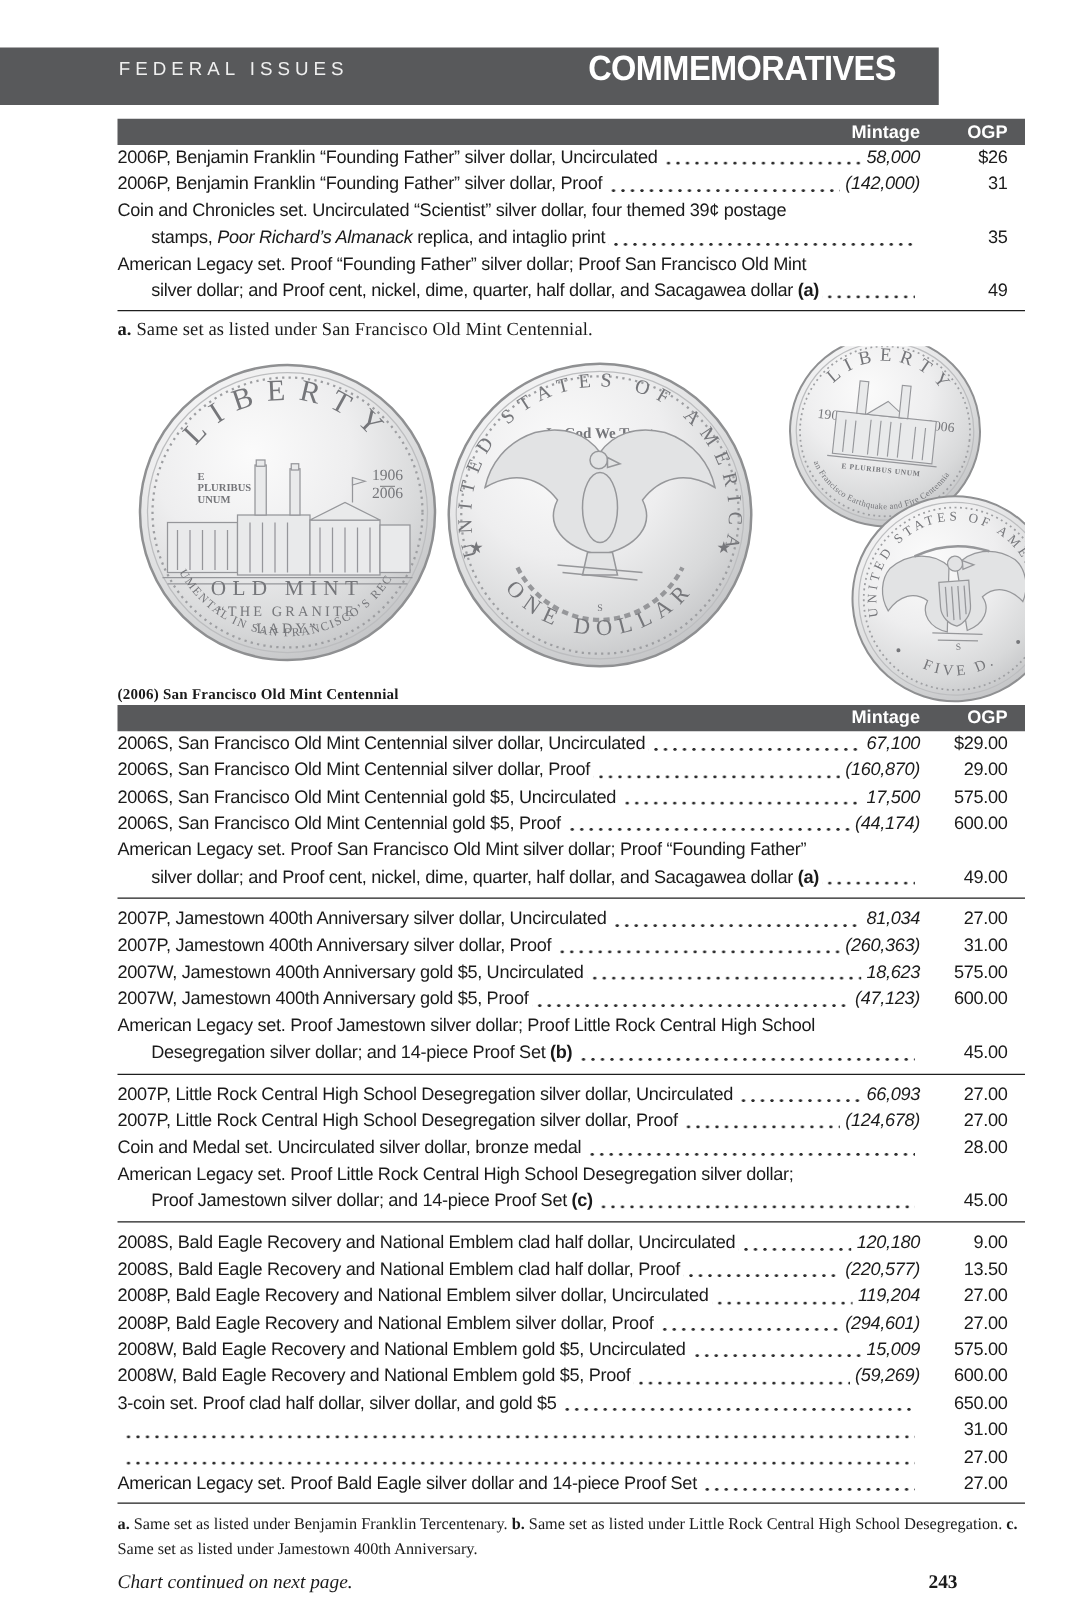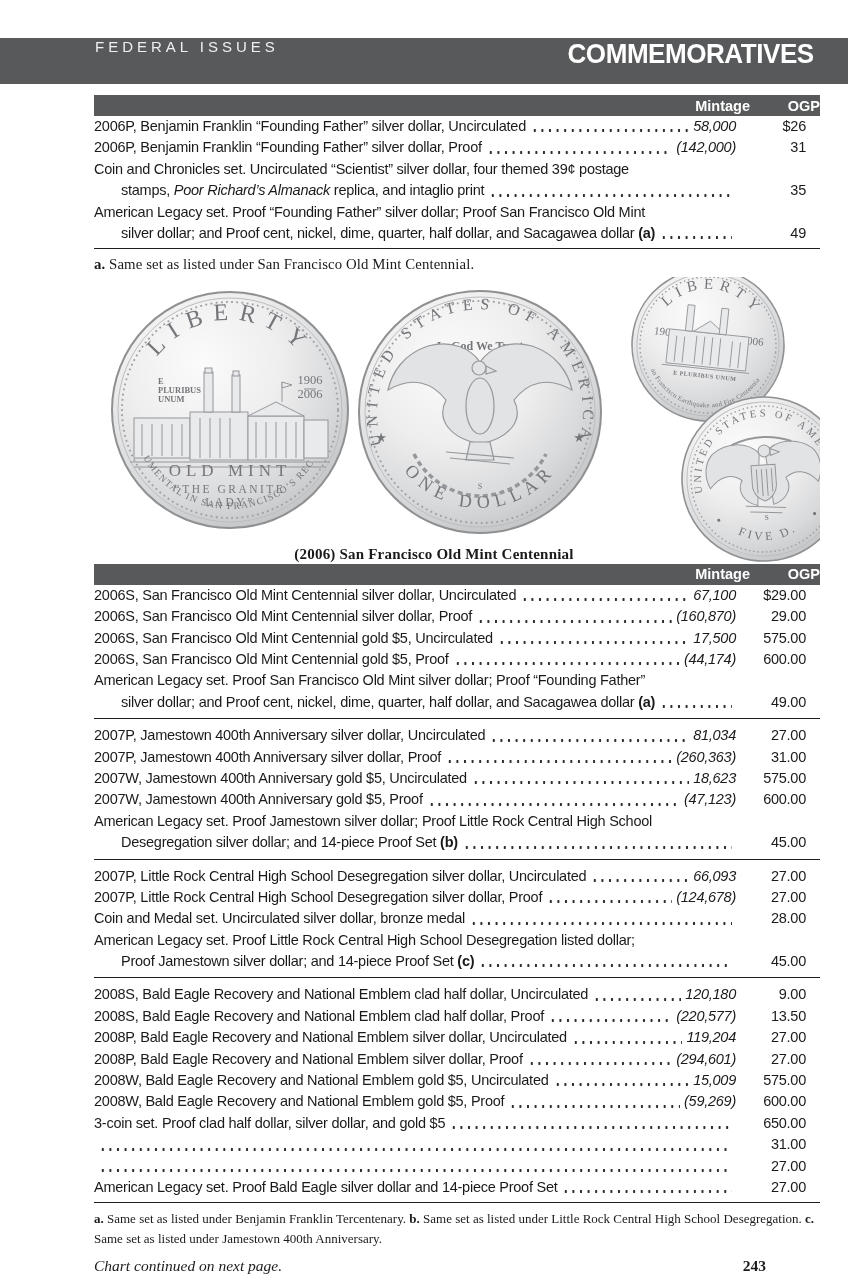--- a/index.html
+++ b/index.html
@@ -1,32 +1,32 @@
 <!DOCTYPE html>
 <html><head>
 <meta charset="utf-8">
 <style>
   html,body{margin:0;padding:0;background:#ffffff;}
   .page{position:relative;width:853px;height:1280px;background:#ffffff;overflow:hidden;
         font-family:"Liberation Sans",sans-serif;color:#1a1a1a;}
 
   
-  .banner{position:absolute;top:38px;left:0;width:848px;height:46px;background:#58595b;
-          display:flex;align-items:flex-start;justify-content:space-between;
+  .banner{position:absolute;top:38px;left:0;width:751px;height:46px;background:#58595b;
+          display:flex;align-items:center;justify-content:space-between;
           padding:0 34px 12px 95px;box-sizing:border-box;}
   .banner .left{color:#efefef;font-size:15px;letter-spacing:4px;font-weight:normal;}
   .banner .right{color:#ffffff;font-size:28px;font-weight:bold;letter-spacing:-0.5px;
                  transform:scaleX(.93);transform-origin:right center;}
 
   
   .content{position:absolute;top:95px;left:94px;width:726px;}
 
   
   .thead{display:flex;align-items:center;background:#58595b;height:21px;color:#fff;
-         font-weight:bold;font-size:14.5px;box-sizing:border-box;}
+         font-weight:bold;font-size:14.5px;padding-right:14px;box-sizing:border-box;}
   .thead .hmint{margin-left:auto;}
   .thead .hogp{width:70px;text-align:right;}
 
   
   .trow{display:flex;align-items:baseline;white-space:nowrap;line-height:21.4px;
         font-size:14.5px;letter-spacing:-0.25px;padding-right:14px;height:21.4px;}
   .trow.indent{padding-left:27px;}
   .rdesc{flex:none;text-align:right;}
   .leader{flex:1 1 auto;align-self:stretch;margin:0 4px 0 3px;min-width:6px;
           background-image:radial-gradient(circle,#2c2c2c 1.1px,transparent 1.45px);
@@ -37,22 +37,22 @@
 
   .rule{border-top:1.5px solid #1e1e1e;height:0;margin:4px 0 6px 0;}
   .grule{border-top:1.2px solid #1e1e1e;height:0;margin:5px 0 6px 0;}
 
   .fnote{font-family:"Liberation Serif",serif;font-size:14.8px;line-height:19.5px;
          letter-spacing:0.1px;margin-top:1px;white-space:normal;}
 
   
   .figure{position:relative;height:287px;margin-top:2px;}
   .figure svg{position:absolute;left:0;top:0;}
-  .caption{position:absolute;left:0;right:46px;bottom:1px;text-align:center;
-           font-family:"Liberation Serif",serif;font-weight:bold;font-size:15px;
+  .caption{position:absolute;left:0;right:46px;bottom:1px;
+           font-family:"Liberation Serif",serif;font-weight:bold;font-size:12px;
            letter-spacing:0.2px;}
 
   
   .bottomnotes{font-family:"Liberation Serif",serif;font-size:13px;line-height:19.5px;
                margin-top:3px;white-space:normal;}
   .footer{display:flex;align-items:baseline;margin-top:9px;}
   .continued{font-family:"Liberation Serif",serif;font-style:italic;font-size:15.5px;}
   .pageno{margin-left:auto;margin-right:54px;font-family:"Liberation Serif",serif;
           font-weight:bold;font-size:15.5px;}
 
@@ -356,21 +356,21 @@
           <span class="mint">(124,678)</span>
           <span class="ogp">27.00</span>
         </div>
         <div class="trow">
           <span class="rdesc"><span>Coin and Medal set. Uncirculated silver dollar, bronze medal</span></span>
           <span class="leader"></span>
           <span class="mint"></span>
           <span class="ogp">28.00</span>
         </div>
         <div class="trow">
-          <span class="rdesc"><span>American Legacy set. Proof Little Rock Central High School Desegregation listed dollar;</span></span>
+          <span class="rdesc"><span>American Legacy set. Proof Little Rock Central High School Desegregation silver dollar;</span></span>
         </div>
         <div class="trow indent">
           <span class="rdesc"><span>Proof Jamestown silver dollar; and 14-piece Proof Set </span><span class="b">(c)</span></span>
           <span class="leader"></span>
           <span class="mint"></span>
           <span class="ogp">45.00</span>
         </div>
         <div class="grule"></div>
         <div class="trow">
           <span class="rdesc"><span>2008S, Bald Eagle Recovery and National Emblem clad half dollar, Uncirculated</span></span>

